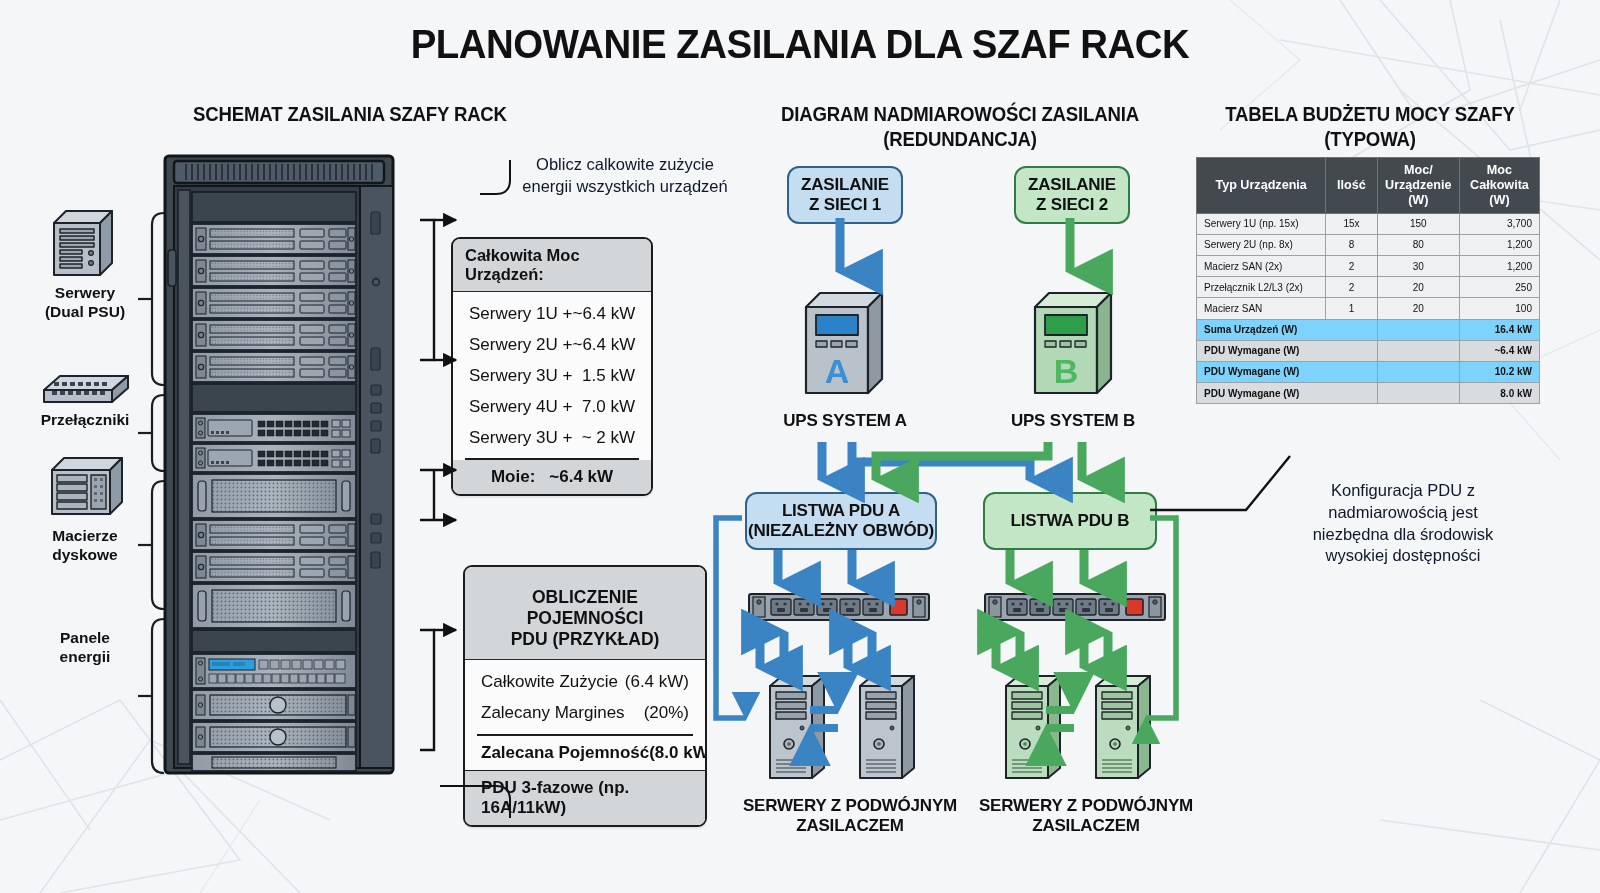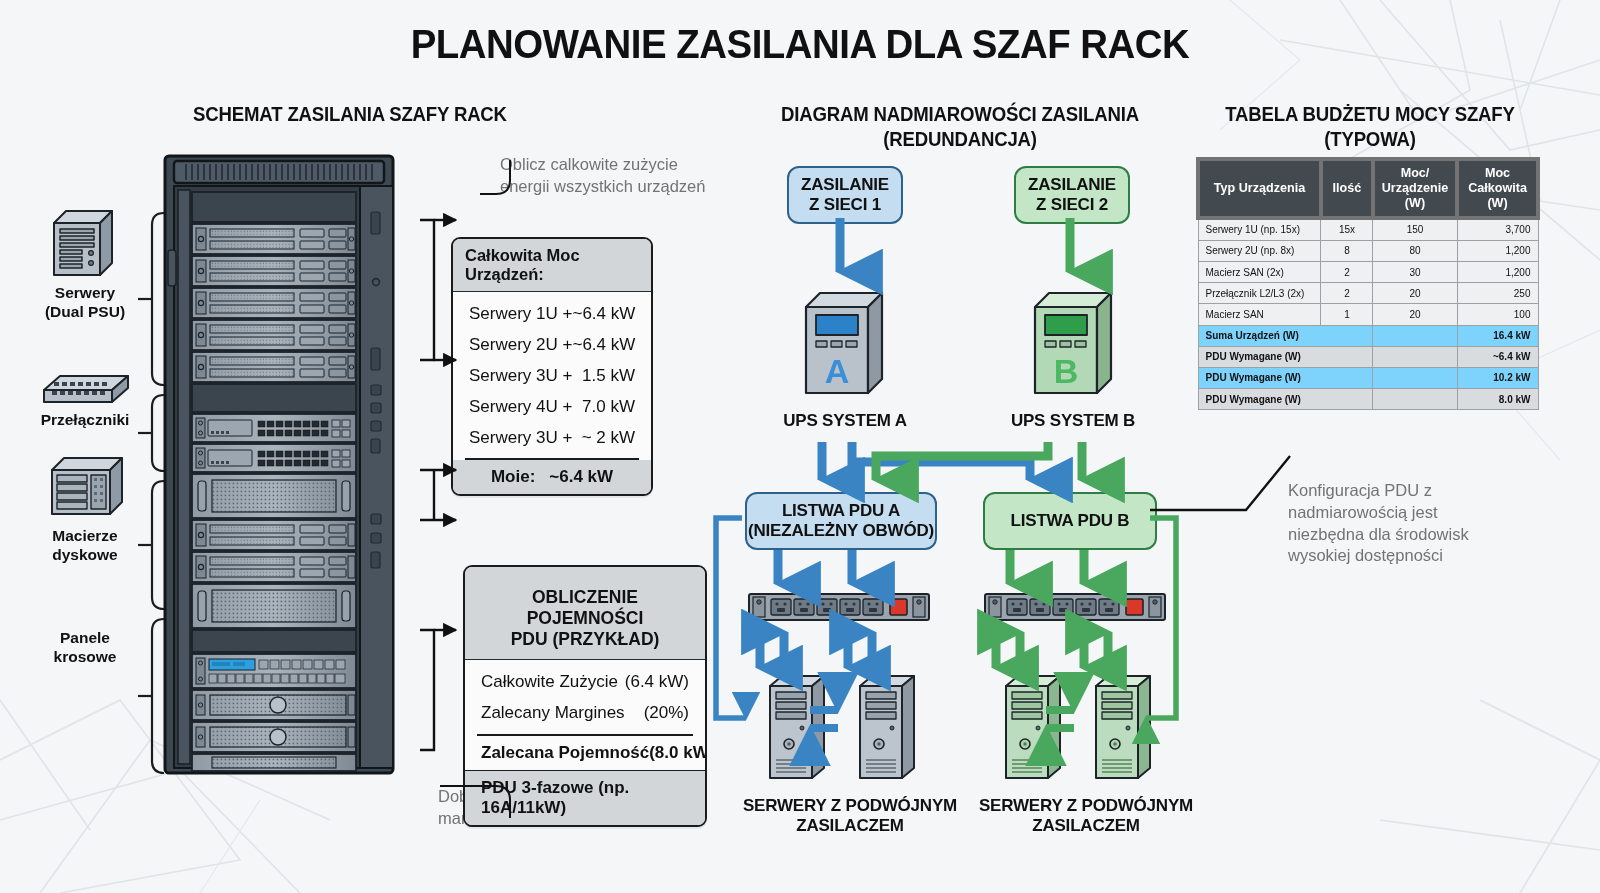--- a/index.html
+++ b/index.html
@@ -21,21 +21,21 @@
     font-size:40px;font-weight:bold;letter-spacing:-.5px;
     font-family:"Liberation Sans", sans-serif;
     transform:scaleX(.96);
   }
   .sectitle{
     position:absolute;text-align:center;font-weight:bold;font-size:20px;
     line-height:1.25;transform:scaleX(.93);letter-spacing:-.2px;
   }
 
   
-  .note{position:absolute;font-size:16.5px;line-height:1.32;color:#737373;}
+  .note{position:absolute;text-align:center;font-size:16.5px;line-height:1.32;color:#0f172a;}
 
   
   .rackwrap{position:absolute;left:160px;top:152px;width:245px;height:625px;}
 
   
   .legend-label{position:absolute;text-align:center;font-weight:bold;font-size:15.5px;line-height:1.25;width:120px;}
 
   
   .card{
     position:absolute;background:#fbfbfb;border:2.4px solid #1b1b1b;border-radius:9px;
@@ -67,21 +67,21 @@
   .capt{position:absolute;text-align:center;font-weight:bold;font-size:17px;line-height:1.2;letter-spacing:-.2px;}
 
   
   .budget{
     position:absolute;left:1196px;top:157px;width:344px;
     border-collapse:collapse;font-size:13.4px;
     border:1.6px solid #3c4247;
   }
   .budget th{
     background:#424a50;color:#fff;font-weight:bold;font-size:12.6px;
-    padding:5px 4px;line-height:1.18;border:4px solid #737373;text-align:center;
+    padding:5px 4px;line-height:1.18;border:1px solid #737373;text-align:center;
   }
   .budget td{
     border:1px solid #9aa1a7;padding:4.6px 7px;background:#eef0f1;
     text-align:center;font-size:10px;color:#111;
   }
   .budget td.l{text-align:left;}
   .budget td.r{text-align:right;}
   .budget tr.sum td{font-weight:bold;background:#7dd3fc;}
   .budget tr.sum.alt td{background:#d8dcdf;}
 </style>
@@ -199,21 +199,21 @@
       </g>
     </g>
   </svg>
   <div class="legend-label" style="left:25px;top:526px;">
     <div>Macierze</div>
     <div>dyskowe</div>
   </div>
 
   <div class="legend-label" style="left:25px;top:628px;">
     <div>Panele</div>
-    <div>krosowe</div>
+    <div>energii</div>
   </div>
 
   <svg class="abs" style="left:138px;top:205px;" width="28" height="570" viewBox="0 0 28 570">
     <g fill="none" stroke="#1d1d1d" stroke-width="2.2">
       <path d="M26 8 Q14 8 14 20 L14 168 Q14 180 26 180"></path>
       <path d="M0 94 L14 94"></path>
       <path d="M26 190 Q14 190 14 202 L14 254 Q14 266 26 266"></path>
       <path d="M0 228 L14 228"></path>
       <path d="M26 276 Q14 276 14 288 L14 392 Q14 404 26 404"></path>
       <path d="M0 340 L14 340"></path>

